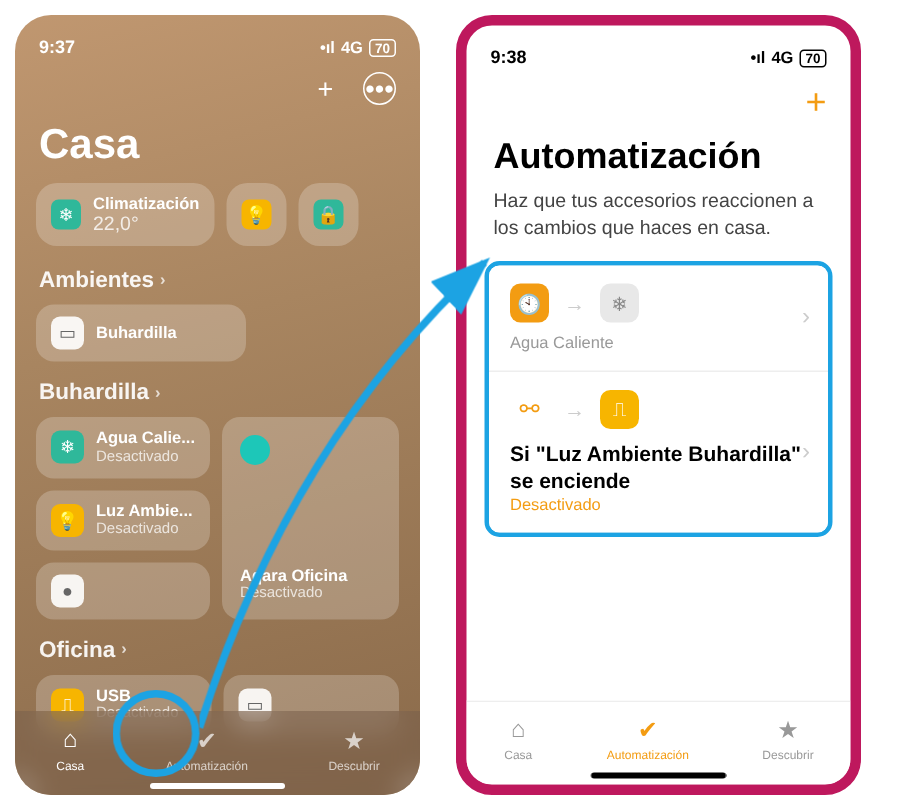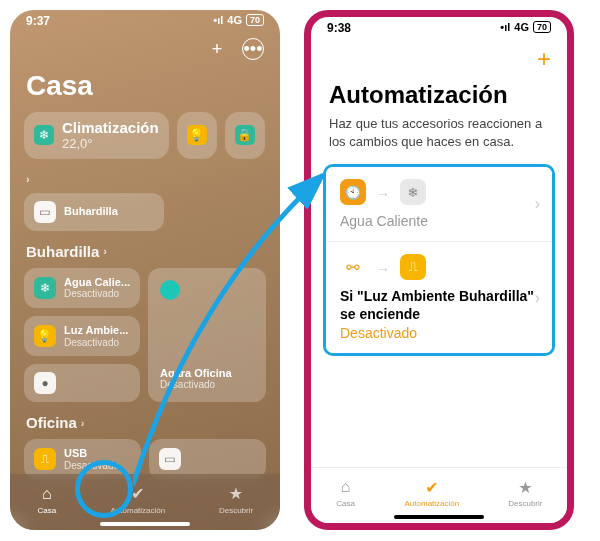--- a/index.html
+++ b/index.html
@@ -1,36 +1,36 @@
 <!DOCTYPE html>
 <html><head>
 <meta charset="utf-8">
 <style>
 *{margin:0;padding:0;box-sizing:border-box;font-family:-apple-system,BlinkMacSystemFont,sans-serif}
 body{width:600px;height:541px;background:#fff;position:relative;overflow:hidden}
 .phone{position:absolute;width:270px;height:520px;border-radius:24px;overflow:hidden}
 .phone-left{left:10px;top:10px;background:linear-gradient(165deg,#c09770 0%,#a88560 40%,#8a6a4a 100%)}
 .phone-right{left:304px;top:10px;background:#fff;border:7px solid #be185d}
-.status-bar{display:flex;justify-content:space-between;align-items:flex-start;padding:4px 16px 4px;font-size:12px;font-weight:600}
+.status-bar{display:flex;justify-content:space-between;align-items:flex-end;padding:14px 16px 4px;font-size:12px;font-weight:600}
 .status-bar.dark{color:#fff}
 .status-bar.light{color:#000}
 .status-right{display:flex;align-items:center;gap:4px;font-size:11px}
 .batt{display:inline-flex;align-items:center;border:1px solid currentColor;border-radius:3px;padding:0 3px;font-size:9px;font-weight:700}
 .header-left{padding:6px 16px 10px;display:flex;justify-content:flex-end;gap:14px;color:#fff}
 .header-left .hicon{width:22px;height:22px;display:flex;align-items:center;justify-content:center;font-size:18px;font-weight:300}
 .ellipsis{border:1.5px solid #fff;border-radius:50%;width:20px;height:20px;font-size:11px;line-height:17px}
 .title-left{color:#fff;font-size:28px;font-weight:700;padding:0 16px 10px}
 .chip-row{display:flex;gap:8px;padding:0 14px 14px;overflow:hidden}
 .chip{background:rgba(255,255,255,.22);border-radius:14px;padding:8px 10px;display:flex;align-items:center;gap:8px;min-width:0}
 .chip-icon{width:20px;height:20px;border-radius:5px;display:flex;align-items:center;justify-content:center;font-size:12px}
 .chip-icon.climate{background:#2fb89a;color:#fff}
 .chip-icon.lights{background:#f7b500;color:#fff}
 .chip-icon.sec{background:#2fb89a;color:#fff}
 .chip-text{display:flex;flex-direction:column;line-height:1.1}
-.chip-title{color:#fff;font-size:15px;font-weight:600}
+.chip-title{color:#fff;font-size:11px;font-weight:600}
 .chip-sub{color:rgba(255,255,255,.8);font-size:13px}
 .section-title{color:rgba(255,255,255,.92);font-size:15px;font-weight:700;padding:0 16px 8px;display:flex;align-items:center;gap:4px}
 .chev{font-size:11px;opacity:.8}
 .tile-row{display:flex;gap:8px;padding:0 14px 12px;flex-wrap:wrap}
 .tile{background:rgba(255,255,255,.22);border-radius:12px;padding:8px 10px;display:flex;align-items:center;gap:8px;flex:1;min-width:110px;max-width:126px}
 .tile-icon{width:22px;height:22px;border-radius:6px;background:rgba(255,255,255,.35);display:flex;align-items:center;justify-content:center;font-size:12px;color:#fff}
 .tile-icon.on{background:rgba(255,255,255,.9);color:#666}
 .tile-icon.climate2{background:#2fb89a}
 .tile-icon.bulb{background:#f7b500}
 .tile-icon.plug{background:#f7b500}
@@ -60,21 +60,21 @@
 .auto-card{background:#fff;padding:12px 14px;position:relative}
 .auto-card:first-child{border-bottom:1px solid #eee}
 .auto-icons{display:flex;align-items:center;gap:10px;margin-bottom:8px}
 .aicon{width:26px;height:26px;border-radius:7px;display:flex;align-items:center;justify-content:center;font-size:13px;color:#fff}
 .aicon.clock{background:#f39c12}
 .aicon.scene{background:#e8e8e8;color:#888}
 .aicon.people{background:#fff;color:#f39c12;font-size:16px}
 .aicon.outlet{background:#f7b500}
 .arrow-sm{color:#ccc;font-size:14px}
 .auto-title{font-size:14px;font-weight:600;color:#000;line-height:1.25}
-.auto-sub{font-size:14px;color:#999;margin-top:2px}
+.auto-sub{font-size:11px;color:#999;margin-top:2px}
 .auto-sub.orange{color:#f39c12}
 .card-chev{position:absolute;right:12px;top:50%;transform:translateY(-50%);color:#ccc;font-size:16px}
 
 .callout-circle{position:absolute;left:75px;top:460px;width:58px;height:58px;border:5px solid #1ca3e3;border-radius:50%;pointer-events:none}
 .callout-arrow{position:absolute;left:133px;top:155px;width:220px;height:340px;pointer-events:none}
 </style>
 </head>
 <body>
 
 <div class="phone phone-left">
@@ -100,20 +100,21 @@
       </span>
     </div>
     <div class="chip">
       <span class="chip-icon lights">💡</span>
     </div>
     <div class="chip" style="min-width:30px">
       <span class="chip-icon sec">🔒</span>
     </div>
   </div>
   <div class="section-title">
+    <span>Ambientes</span>
       <span class="chev">›</span>
   </div>
   <div class="tile-row">
     <div class="tile" style="max-width:140px">
       <span class="tile-icon on">▭</span>
       <span class="tile-text">
           <span class="tile-title">Buhardilla</span>
         </span>
     </div>
   </div>

